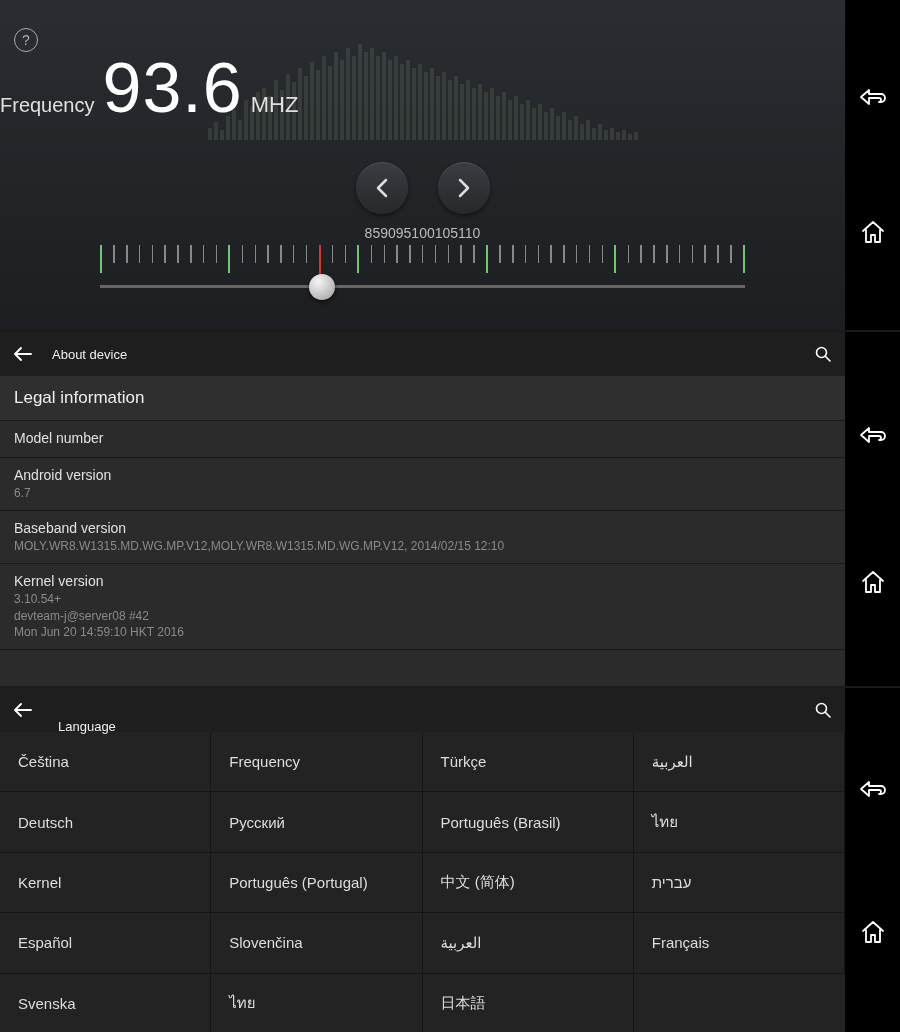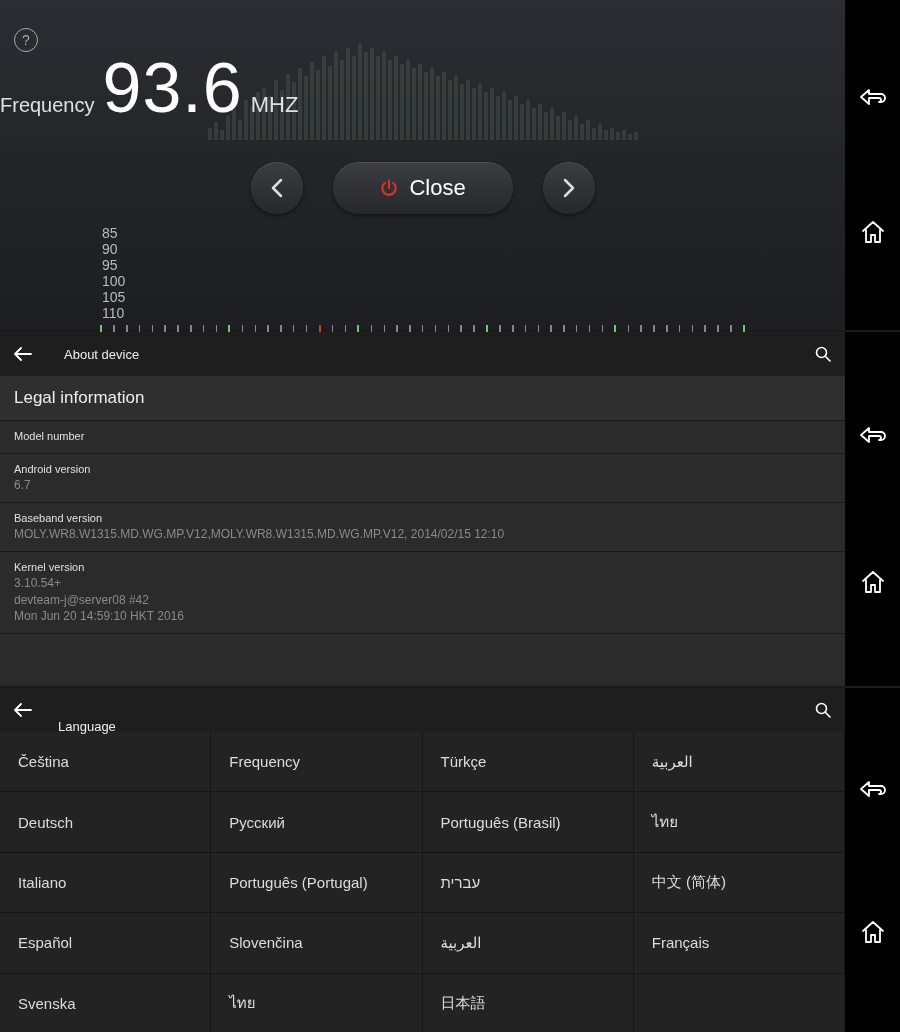--- a/index.html
+++ b/index.html
@@ -111,21 +111,20 @@
   top: 225px;
   left: 100px;
   right: 100px;
 }
 .dial-labels {
   display: flex;
   justify-content: center;
   font-size: 14px;
   color: #bbb;
   padding: 0 2px;
-  flex-direction: column;
 }
 .dial-ticks {
   position: relative;
   height: 36px;
   margin-top: 4px;
   display: flex;
   justify-content: space-between;
   align-items: flex-start;
 }
 .tick { width: 1.5px; height: 18px; background: #888; }
@@ -152,34 +151,34 @@
 .about-panel { height: 354px; display: flex; margin-top: 2px; }
 .about-main { flex: 1; background: #2b2b2b; }
 .about-header {
   height: 44px;
   background: #1e1e1e;
   display: flex;
   align-items: center;
   padding: 0 14px;
   gap: 20px;
 }
-.about-header .title { font-size: 13px; font-weight: 500; color: #eee; margin-left: 12px; }
+.about-header .title { font-size: 13px; font-weight: 500; color: #eee; }
 .srch { margin-left: auto; }
 .legal {
   padding: 12px 14px;
   font-size: 17px;
   color: #eee;
   border-bottom: 1px solid #1a1a1a;
   background: #2f2f2f;
 }
 .info-row {
   padding: 9px 14px;
   border-bottom: 1px solid #1a1a1a;
 }
-.info-row .label { font-size: 11px; color: #e0e0e0; margin-bottom: 2px; }
+.info-row .label { font-size: 14px; color: #e0e0e0; margin-bottom: 2px; }
 .info-row .value { font-size: 12px; color: #8a8a8a; line-height: 1.35; white-space: pre-line; }
 .about-nav {
   width: 55px;
   background: #000;
   display: flex;
   flex-direction: column;
   justify-content: space-around;
   align-items: center;
   padding: 30px 0;
 }
@@ -311,29 +310,20 @@
       <span class="freq-unit">MHZ</span>
     </div>
     <div class="controls">
       <div class="ctrl-btn">
         <span>
           <svg width="14" height="20" viewBox="0 0 14 20">
               <path d="M11 2 L3 10 L11 18" stroke="#ddd" stroke-width="2.5" fill="none" stroke-linecap="round" stroke-linejoin="round"></path>
             </svg>
         </span>
       </div>
-      <div class="close-btn">
-        <span>
-          <svg class="power-icon" viewBox="0 0 24 24">
-              <path d="M12 3 L12 12" stroke="#e03030" stroke-width="2.5" stroke-linecap="round"></path>
-              <path d="M7 6 A8 8 0 1 0 17 6" stroke="#e03030" stroke-width="2.5" fill="none" stroke-linecap="round"></path>
-            </svg>
-        </span>
-        <span>Close</span>
-      </div>
       <div class="ctrl-btn">
         <span>
           <svg width="14" height="20" viewBox="0 0 14 20">
               <path d="M3 2 L11 10 L3 18" stroke="#ddd" stroke-width="2.5" fill="none" stroke-linecap="round" stroke-linejoin="round"></path>
             </svg>
         </span>
       </div>
     </div>
     <div class="dial-area">
       <div class="dial-labels" id="dial-labels">
@@ -485,24 +475,24 @@
     </div>
     <div class="lang-grid" id="lang-grid">
         <div class="lang-cell">Čeština</div>
         <div class="lang-cell">Frequency</div>
         <div class="lang-cell">Türkçe</div>
         <div class="lang-cell">العربية</div>
         <div class="lang-cell">Deutsch</div>
         <div class="lang-cell">Русский</div>
         <div class="lang-cell">Português (Brasil)</div>
         <div class="lang-cell">ไทย</div>
-        <div class="lang-cell">Italiano</div>
+        <div class="lang-cell">Kernel</div>
         <div class="lang-cell">Português (Portugal)</div>
+        <div class="lang-cell">中文 (简体)</div>
         <div class="lang-cell">עברית</div>
-        <div class="lang-cell">中文 (简体)</div>
         <div class="lang-cell">Español</div>
         <div class="lang-cell">Slovenčina</div>
         <div class="lang-cell">العربية</div>
         <div class="lang-cell">Français</div>
         <div class="lang-cell">Svenska</div>
         <div class="lang-cell">ไทย</div>
         <div class="lang-cell">日本語</div>
       </div>
   </div>
   <div class="lang-nav">

